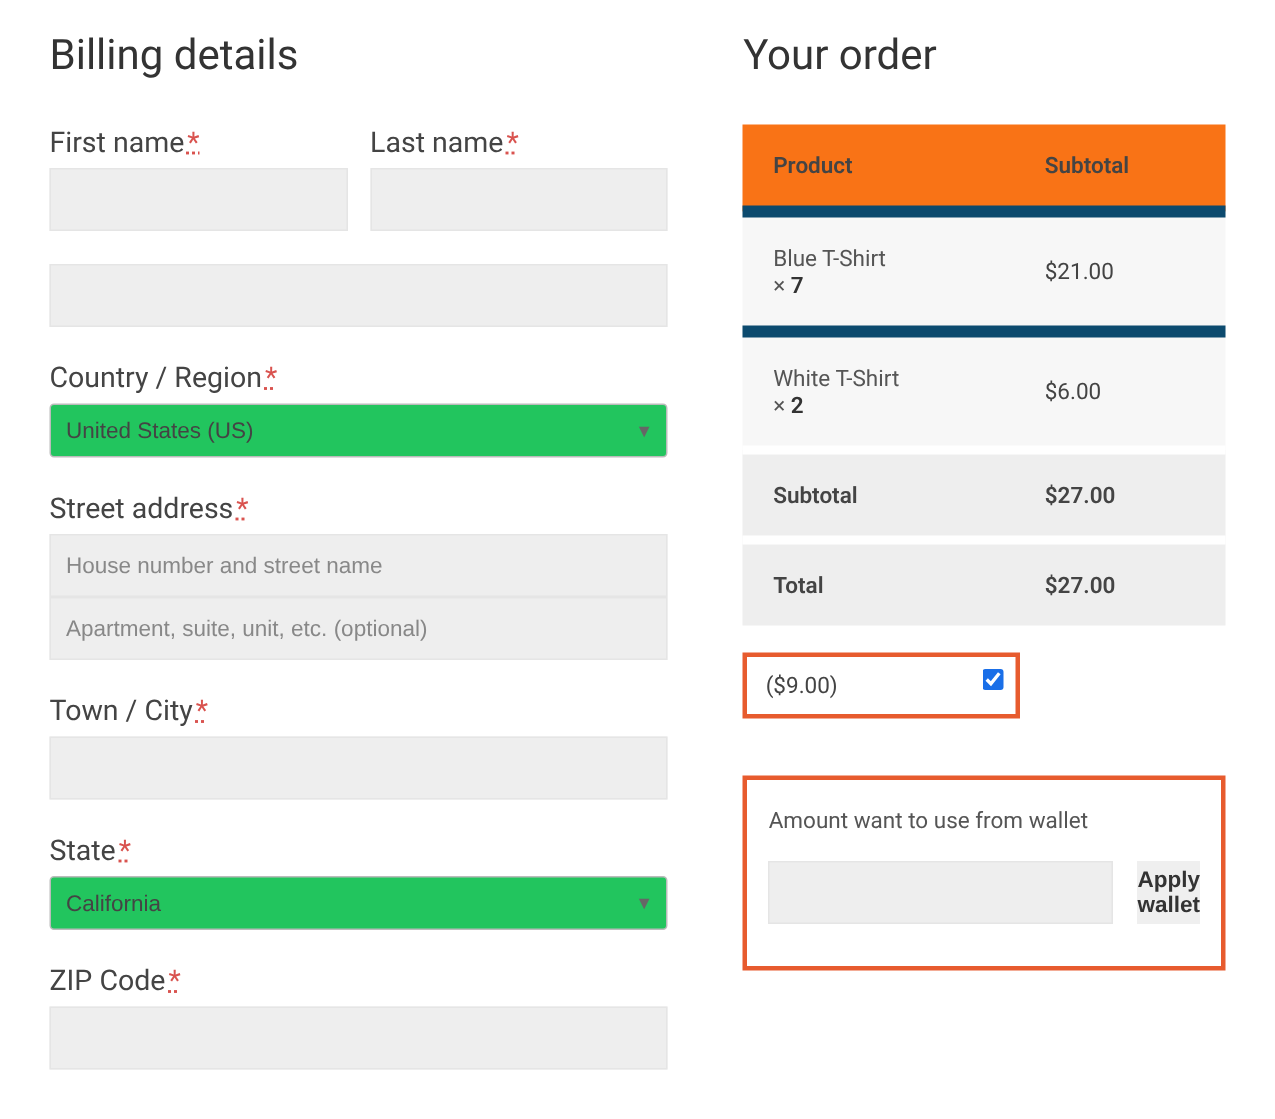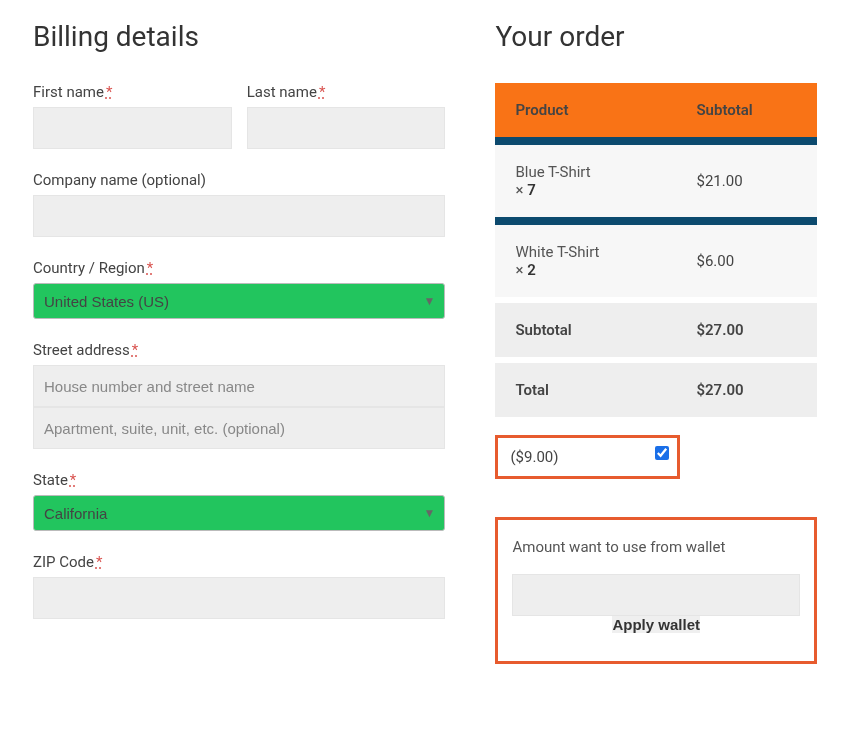--- a/index.html
+++ b/index.html
@@ -26,21 +26,21 @@
       display: flex;
       gap: 15px;
     }
     .form-group {
       margin-bottom: 22px;
       flex: 1;
     }
     .form-group.half { width: 48%; }
     label {
       display: block;
-      font-size: 15px;
+      font-size: 19px;
       color: #444;
       margin-bottom: 6px;
     }
     .required {
       color: #d9534f;
       text-decoration: underline dotted;
       margin-left: 2px;
     }
     input[type="text"], .input-box {
       width: 100%;
@@ -131,22 +131,22 @@
       border: 3px solid #e75b2e;
       padding: 18px 14px 28px;
     }
     .wallet-apply .label {
       font-size: 15px;
       color: #555;
       margin-bottom: 18px;
     }
     .wallet-apply-row {
       display: flex;
-      align-items: center;
-      flex-direction: column;
+      gap: 16px;
+      align-items: flex-end;
     }
     .wallet-amount-input {
       width: 132px;
       height: 42px;
       background: #eeeeee;
       border: 1px solid #e5e5e5;
     }
     .apply-btn {
       flex: 1;
       height: 42px;
@@ -170,40 +170,43 @@
         <label><span>First name</span><span class="required">*</span></label>
         <input type="text" class="input-box" style="">
       </div>
       <div class="form-group half">
         <label><span>Last name</span><span class="required">*</span></label>
         <input type="text" class="input-box" style="">
       </div>
     </div>
 
     <div class="form-group">
-      <label>Company name (optional)</label>
       <input type="text" class="input-box" style="">
     </div>
 
     <div class="form-group">
       <label><span>Country / Region</span><span class="required">*</span></label>
       <div class="select-wrap">
         <select>
           <option>United States (US)</option>
         </select>
         <span class="select-arrow">▼</span>
       </div>
     </div>
 
     <div class="form-group">
       <label><span>Street address</span><span class="required">*</span></label>
       <input type="text" class="input-box" placeholder="House number and street name" style="">
       <input type="text" class="input-box addr-second" placeholder="Apartment, suite, unit, etc. (optional)" style="">
     </div>
 
+    <div class="form-group">
+      <label><span>Town / City</span><span class="required">*</span></label>
+      <input type="text" class="input-box" style="">
+    </div>
 
     <div class="form-group">
       <label><span>State</span><span class="required">*</span></label>
       <div class="select-wrap">
         <select>
           <option>California</option>
         </select>
         <span class="select-arrow">▼</span>
       </div>
     </div>

